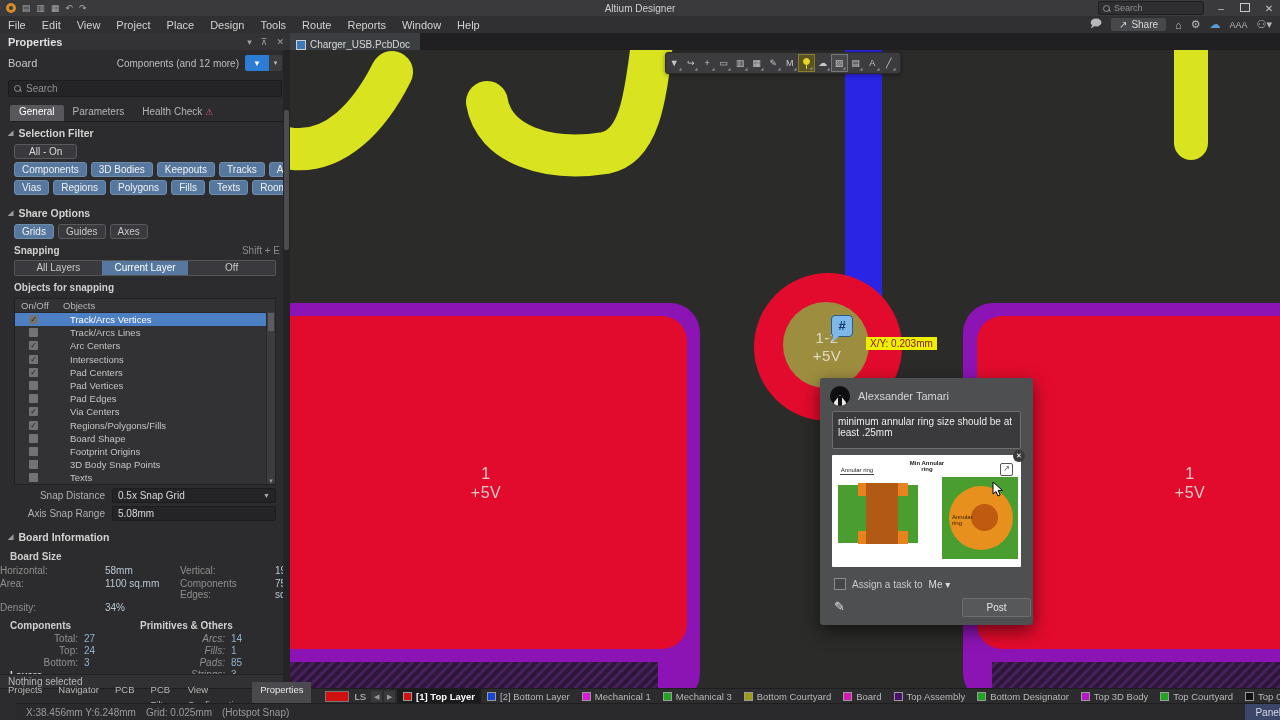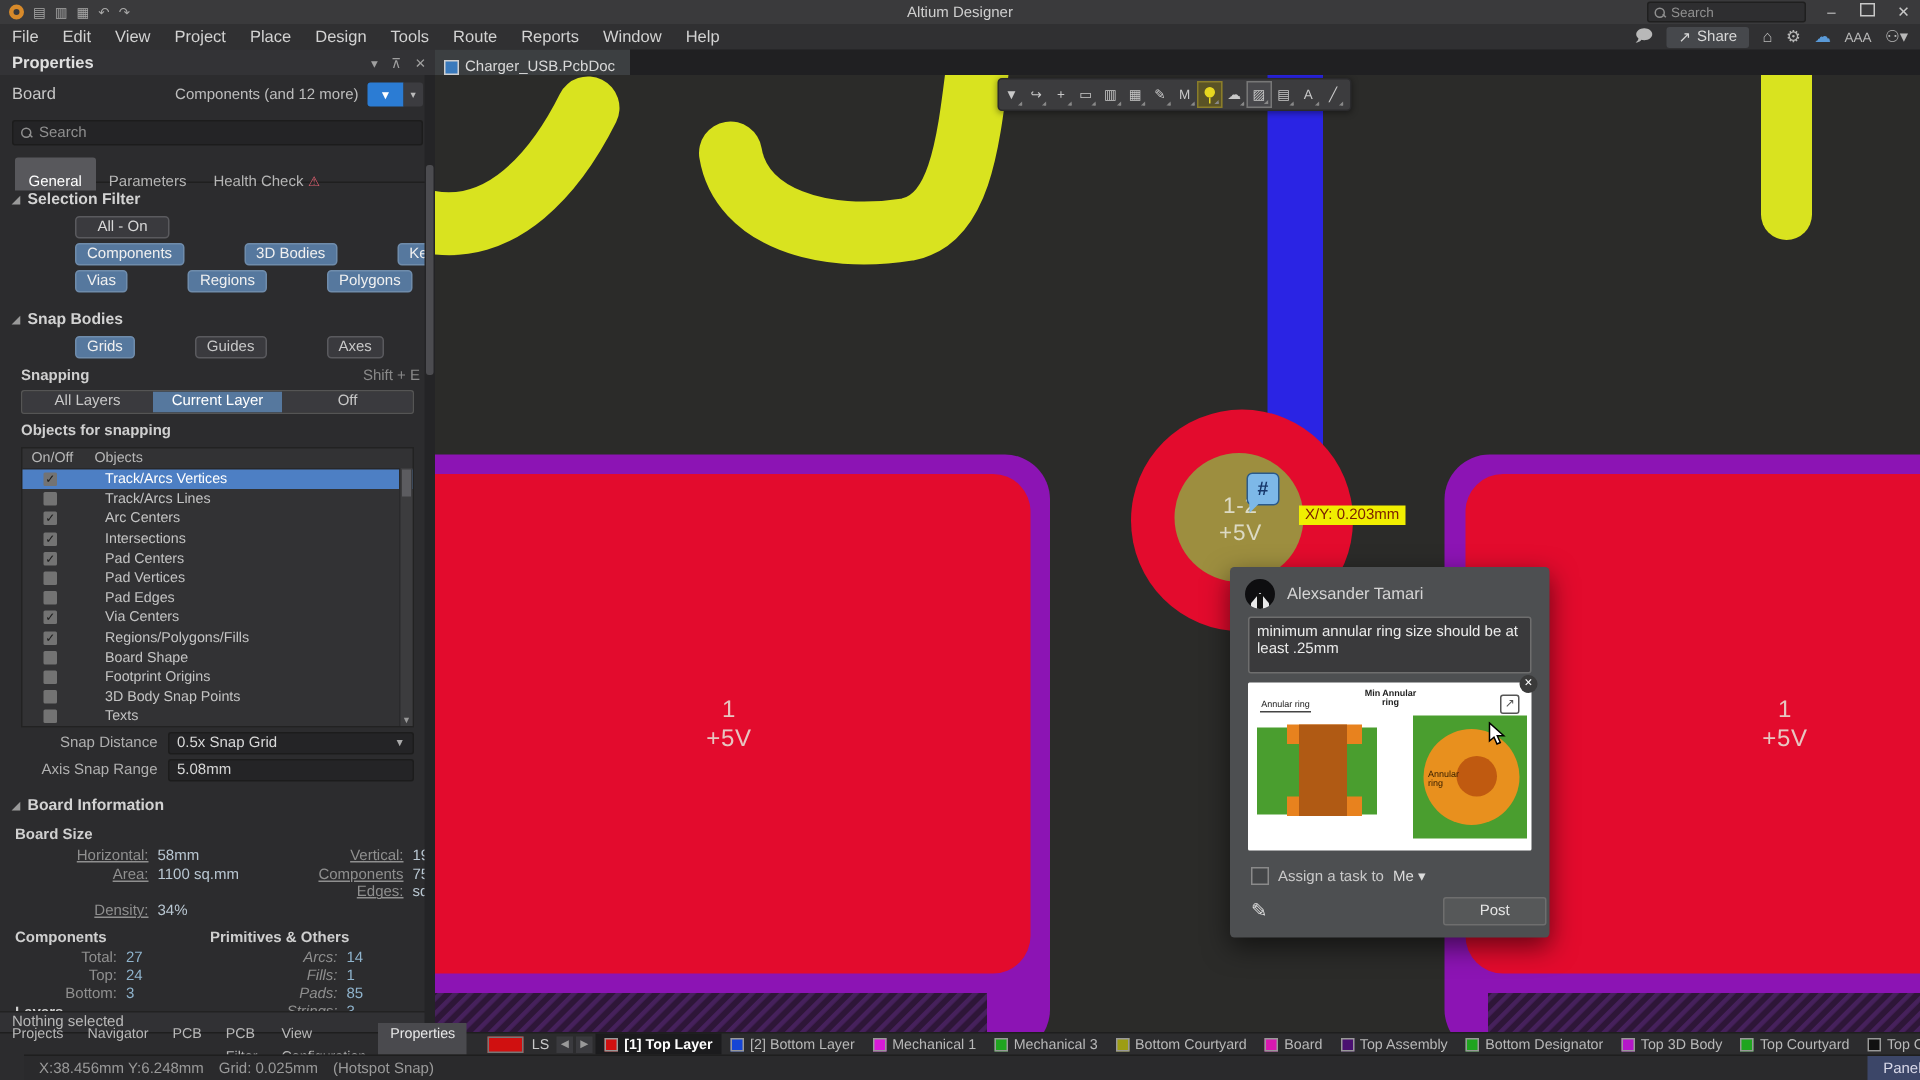--- a/index.html
+++ b/index.html
@@ -38,27 +38,27 @@
   #left-panel{position:absolute;left:0;top:50px;width:290px;height:638px;background:#2c2c2e;overflow:hidden;}
   #lp-scroll{position:absolute;right:0;top:0;width:7px;height:638px;background:#242426;}
   #lp-thumb{position:absolute;right:1px;top:60px;width:5px;height:140px;background:#4c4c50;border-radius:2px;}
   .row1{display:flex;align-items:center;height:26px;padding:0 8px;}
   .row1 .obj{color:#c8c8c8;font-size:11px;}
   .row1 .scope{margin-left:auto;color:#bdbdbd;font-size:10px;}
   .filterbtn{width:24px;height:16px;background:#2b7cd4;border-radius:2px 0 0 2px;margin-left:6px;display:flex;align-items:center;justify-content:center;color:#fff;font-size:8px;}
   .filterdd{width:13px;height:16px;background:#3c3c40;border-radius:0 2px 2px 0;display:flex;align-items:center;justify-content:center;color:#bbb;font-size:7px;}
   .searchbox{margin:4px 8px 0 8px;height:15px;background:#242426;border:1px solid #1c1c1c;border-radius:2px;display:flex;align-items:center;gap:5px;padding:0 5px;color:#8f8f8f;font-size:10px;}
   #prop-tabs{display:flex;margin:8px 0 0 10px;border-bottom:1px solid #1f1f1f;height:16px;}
-  .ptab{padding:11px 9px;font-size:10px;color:#b5b5b5;}
+  .ptab{padding:1px 9px;font-size:10px;color:#b5b5b5;}
   .ptab.active{background:#58585c;color:#fff;border-radius:2px 2px 0 0;}
   .ptab .warn{color:#e06070;font-size:9px;margin-left:3px;}
   .section-h{display:flex;align-items:center;gap:5px;font-size:10.5px;font-weight:bold;color:#d2d2d2;padding:5px 8px 2px 8px;}
   .section-h .tri{font-size:7px;color:#9a9a9a;}
   .btnrow{display:flex;gap:4px;padding:3px 0 0 14px;flex-wrap:nowrap;}
-  .bbtn{background:#56789e;border:1px solid #6f8cab;border-radius:3px;color:#f0f0f0;font-size:10px;padding:1px 7px;white-space:nowrap;margin-left:36px;}
+  .bbtn{background:#56789e;border:1px solid #6f8cab;border-radius:3px;color:#f0f0f0;font-size:10px;padding:1px 7px;white-space:nowrap;}
   .bbtn.dark{background:#3a3a3e;border:1px solid #5a5a5e;color:#d8d8d8;padding:1px 14px;}
   .bbtn.toggle-off{background:#3a3a3e;border:1px solid #5a5a5e;color:#c8c8c8;}
   .sublabel{display:flex;align-items:center;font-size:10px;font-weight:bold;color:#cfcfcf;padding:6px 10px 2px 14px;}
   .sublabel .sc{margin-left:auto;font-weight:normal;color:#8a8a8a;}
   #layer-seg{display:flex;margin:2px 14px 0 14px;border:1px solid #555;border-radius:2px;overflow:hidden;height:14px;}
   .seg{flex:1;text-align:center;font-size:10px;color:#c8c8c8;background:#3a3a3e;line-height:14px;}
   .seg.active{background:#56789e;color:#fff;}
   #obj-table{margin:3px 14px 0 14px;background:#323234;border:1px solid #222;position:relative;}
   #obj-head{display:flex;font-size:9.5px;color:#b8b8b8;height:13px;align-items:center;border-bottom:1px solid #28282a;}
   #obj-head .c1{width:42px;padding-left:6px;}
@@ -69,21 +69,21 @@
   .olabel{padding-left:32px;}
   #obj-scroll{position:absolute;right:0;top:13px;bottom:0;width:8px;background:#3c3c3e;border-left:1px solid #2a2a2c;}
   #obj-scroll .thumb{position:absolute;top:1px;left:1px;width:6px;height:18px;background:#5c5c60;}
   #obj-scroll .dn{position:absolute;bottom:0;left:0;width:8px;text-align:center;font-size:6px;color:#999;}
   .fieldrow{display:flex;align-items:center;padding:3px 14px 0 0;}
   .fieldrow .fl{width:105px;text-align:right;font-size:10px;color:#b0b0b0;padding-right:7px;}
   .fieldrow .fctl{flex:1;height:13px;background:#242426;border:1px solid #1c1c1c;border-radius:2px;color:#d8d8d8;font-size:10px;display:flex;align-items:center;padding:0 5px;}
   .fieldrow .fctl .dd{margin-left:auto;font-size:7px;color:#aaa;}
   .bold-sub{font-size:10px;font-weight:bold;color:#cfcfcf;padding:6px 0 0 10px;}
   #bsize-grid{display:grid;grid-template-columns:105px 75px 95px auto;padding-top:2px;}
-  #bsize-grid .gl{text-align:right;color:#8f8f8f;font-size:10px;padding:1px 6px 1px 0;text-decoration:underline;}
+  #bsize-grid .gl{color:#8f8f8f;font-size:10px;padding:1px 6px 1px 0;}
   #bsize-grid .gv{color:#b9c7d2;font-size:10px;padding:1px 0;}
   #comp-wrap{display:flex;padding-top:4px;}
   #comp-left{width:130px;}
   #comp-right{flex:1;}
   .colhead{font-size:10px;font-weight:bold;color:#cfcfcf;padding:2px 0 1px 10px;}
   .kv{display:flex;font-size:10px;padding:0.5px 0;}
   .kv .k{width:78px;text-align:right;color:#8f8f8f;padding-right:6px;}
   .kv .v{color:#8fb3cc;}
   #comp-right .kv .k{width:95px;font-style:italic;}
   #nothing{position:absolute;left:0;bottom:0;width:100%;height:14px;background:#313134;font-size:10px;color:#b8b8b8;padding-left:8px;line-height:14px;box-sizing:border-box;border-top:1px solid #222;}
@@ -250,21 +250,21 @@
         <span class="bbtn">Vias</span>
         <span class="bbtn">Regions</span>
         <span class="bbtn">Polygons</span>
         <span class="bbtn">Fills</span>
         <span class="bbtn">Texts</span>
         <span class="bbtn">Rooms</span>
       </div>
 
     <div class="section-h" style="padding-top:12px;">
       <span class="tri">◢</span>
-      <span>Snap Bodies</span>
+      <span>Share Options</span>
     </div>
     <div class="btnrow" id="snap-modes">
         <span class="bbtn">Grids</span>
         <span class="bbtn toggle-off">Guides</span>
         <span class="bbtn toggle-off">Axes</span>
       </div>
     <div class="sublabel">
       <span>Snapping</span>
       <span class="sc">Shift + E</span>
     </div>

